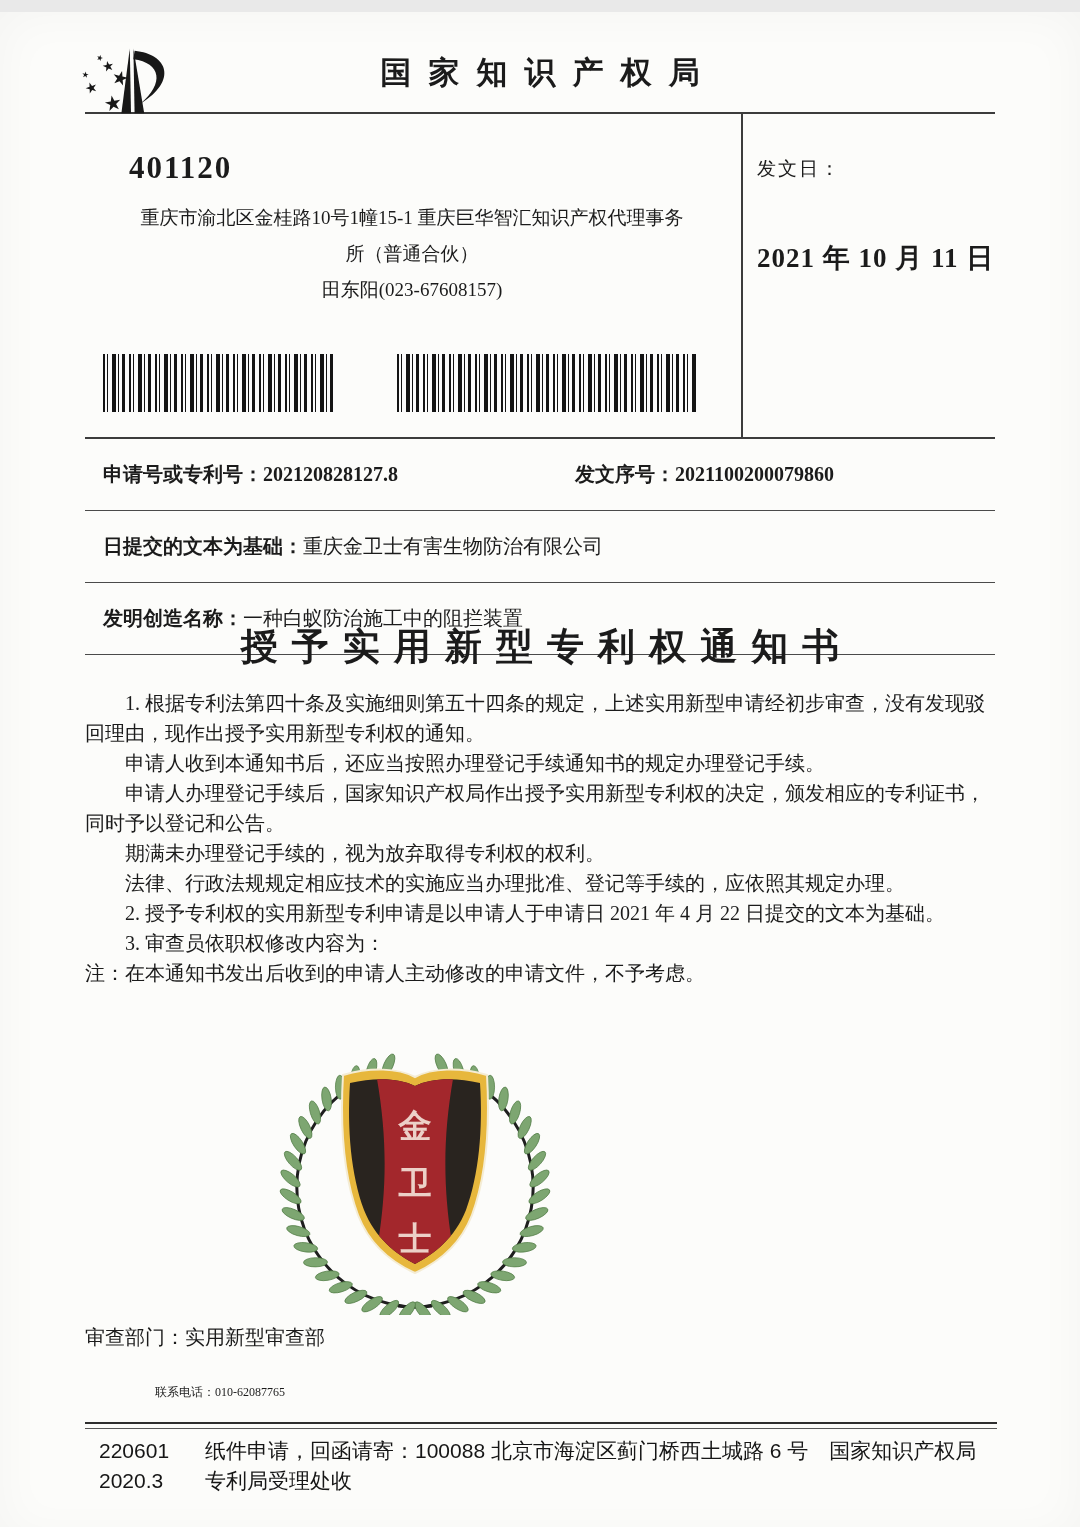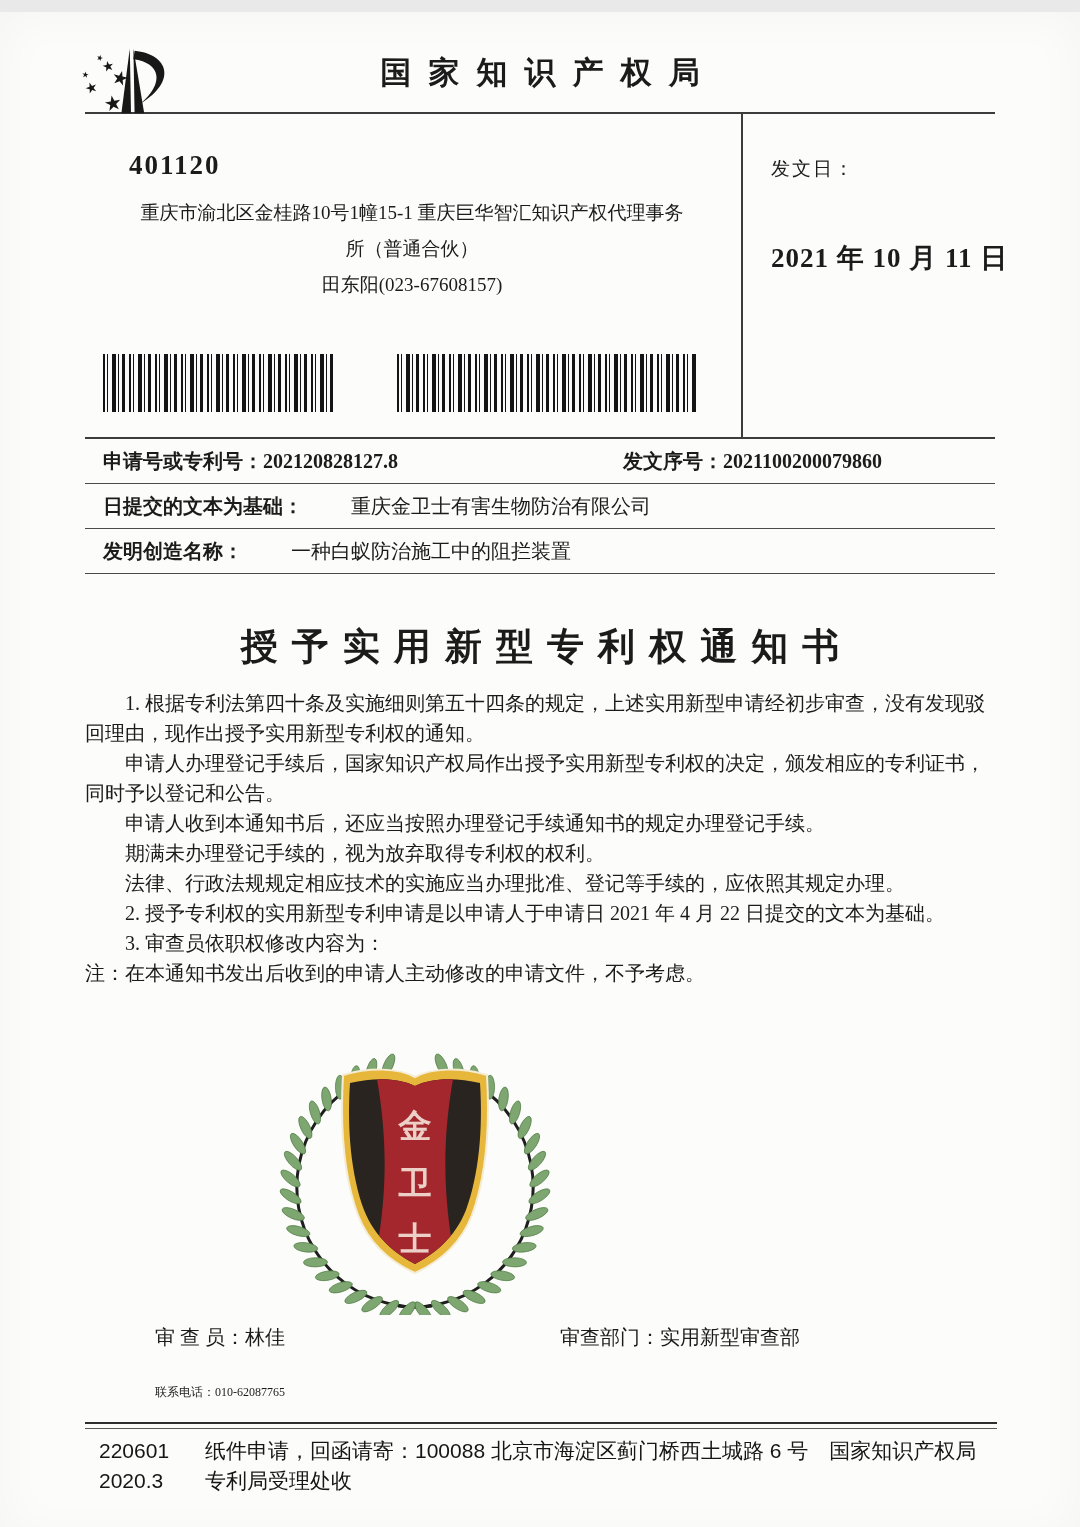--- a/index.html
+++ b/index.html
@@ -7,40 +7,40 @@
         font-family:"Liberation Serif","DejaVu Serif",serif;color:#1b1b1b;overflow:hidden;
         box-shadow:inset 0 0 50px rgba(0,0,0,0.035);}
   
   .doc-header{position:absolute;left:85px;top:0;width:910px;height:100px;border-bottom:2px solid #3c3c3c;}
   .cnipa-logo{position:absolute;left:-14px;top:16px;}
   .agency-title{position:absolute;left:0;top:40px;width:100%;margin:0;text-align:center;
         font-size:31px;font-weight:700;letter-spacing:0.55em;text-indent:0.55em;}
   
   .addr-section{position:absolute;left:85px;top:102px;width:910px;height:325px;border-bottom:2px solid #3c3c3c;box-sizing:border-box;}
   .addr-left{position:absolute;left:0;top:0;width:654px;height:100%;}
-  .postal-code{margin:36px 0 0 44px;font-size:27px;font-weight:700;letter-spacing:2px;}
+  .postal-code{margin:36px 0 0 44px;font-size:31px;font-weight:700;letter-spacing:2px;}
   .addr-lines{margin-top:14px;text-align:center;font-size:19px;line-height:36px;}
   .barcodes{position:absolute;left:18px;top:240px;width:636px;white-space:nowrap;}
   .bc{display:inline-block;height:58px;vertical-align:top;
       background:repeating-linear-gradient(90deg,
         #141414 0 2px,#fbfbfb 2px 4px,
         #141414 4px 5px,#fbfbfb 5px 9px,
         #141414 9px 13px,#fbfbfb 13px 15px,
         #141414 15px 16px,#fbfbfb 16px 19px,
         #141414 19px 22px,#fbfbfb 22px 26px);}
   .bc1{width:232px;margin-right:62px;}
   .bc2{width:300px;}
   .dispatch-box{position:absolute;right:0;top:0;width:254px;height:100%;border-left:2px solid #3c3c3c;
-      box-sizing:border-box;padding:42px 0 0 28px;}
+      box-sizing:border-box;padding:42px 0 0 14px;}
   .dispatch-label{font-size:19px;letter-spacing:2px;}
   .dispatch-date{margin-top:58px;font-size:27px;font-weight:700;letter-spacing:1px;white-space:nowrap;}
   
   .meta{position:absolute;left:85px;top:427px;width:910px;font-size:20px;}
-  .meta-row{height:45px;display:flex;align-items:center;border-bottom:1.5px solid #4a4a4a;
-      padding-left:18px;box-sizing:border-box;gap:48px;}
+  .meta-row{height:72px;display:flex;align-items:center;border-bottom:1.5px solid #4a4a4a;
+      padding-left:18px;box-sizing:border-box;}
   .cell-l{flex:0 0 472px;}
   .lab{font-weight:700;}
   .val-b{font-weight:700;}
   
   .notice-title{position:absolute;left:85px;top:610px;width:910px;margin:0;text-align:center;
       font-size:37px;font-weight:700;letter-spacing:0.38em;text-indent:0.38em;}
   .body-text{position:absolute;left:85px;top:676px;width:905px;font-size:20px;line-height:30px;}
   .body-text p{margin:0;}
   .ind{text-indent:2em;}
   .gap{margin-top:26px;}
@@ -117,22 +117,22 @@
     <div class="meta-row">
       <span class="lab">发明创造名称：</span>
         <span>一种白蚁防治施工中的阻拦装置</span>
     </div>
   </div>
 
   <h2 class="notice-title">授予实用新型专利权通知书</h2>
 
   <div class="body-text">
     <p class="ind">1. 根据专利法第四十条及实施细则第五十四条的规定，上述实用新型申请经初步审查，没有发现驳回理由，现作出授予实用新型专利权的通知。</p>
+    <p class="ind">申请人收到本通知书后，还应当按照办理登记手续通知书的规定办理登记手续。</p>
     <p class="ind">申请人办理登记手续后，国家知识产权局作出授予实用新型专利权的决定，颁发相应的专利证书，同时予以登记和公告。</p>
-    <p class="ind">申请人收到本通知书后，还应当按照办理登记手续通知书的规定办理登记手续。</p>
     <p class="ind">期满未办理登记手续的，视为放弃取得专利权的权利。</p>
     <p class="ind">法律、行政法规规定相应技术的实施应当办理批准、登记等手续的，应依照其规定办理。</p>
     <p class="ind gap">2. 授予专利权的实用新型专利申请是以申请人于申请日 2021 年 4 月 22 日提交的文本为基础。</p>
     <p class="ind gap">3. 审查员依职权修改内容为：</p>
     <p>注：在本通知书发出后收到的申请人主动修改的申请文件，不予考虑。</p>
   </div>
 
   <div class="emblem">
     <svg id="emblem-svg" width="282" height="268" viewBox="0 0 282 268">
       <path d="M116,23 A120,120 0 0 0 158,259" fill="none" stroke="#1e1e1e" stroke-width="3"></path>
@@ -193,23 +193,20 @@
                C130,214 115,208 104,196 C113,140 113,90 103,32 Z"></path>
       <g font-size="33" font-weight="bold" text-anchor="middle" fill="#ecd0c8" font-family="Liberation Serif, DejaVu Serif, serif">
         <text x="141" y="90">金</text>
         <text x="141" y="147">卫</text>
         <text x="141" y="203">士</text>
       </g>
     </svg>
   </div>
 
   <div class="sig-row">
-    <div class="sig-examiner">
-      <span>审 查 员：</span><span>林佳</span>
-    </div>
     <div>
       <span>审查部门：</span><span>实用新型审查部</span>
     </div>
   </div>
   <div class="phone-row">
     <span>联系电话：</span><span>010-62087765</span>
   </div>
 
   <div class="footer-rule"></div>
   <div class="doc-footer">

